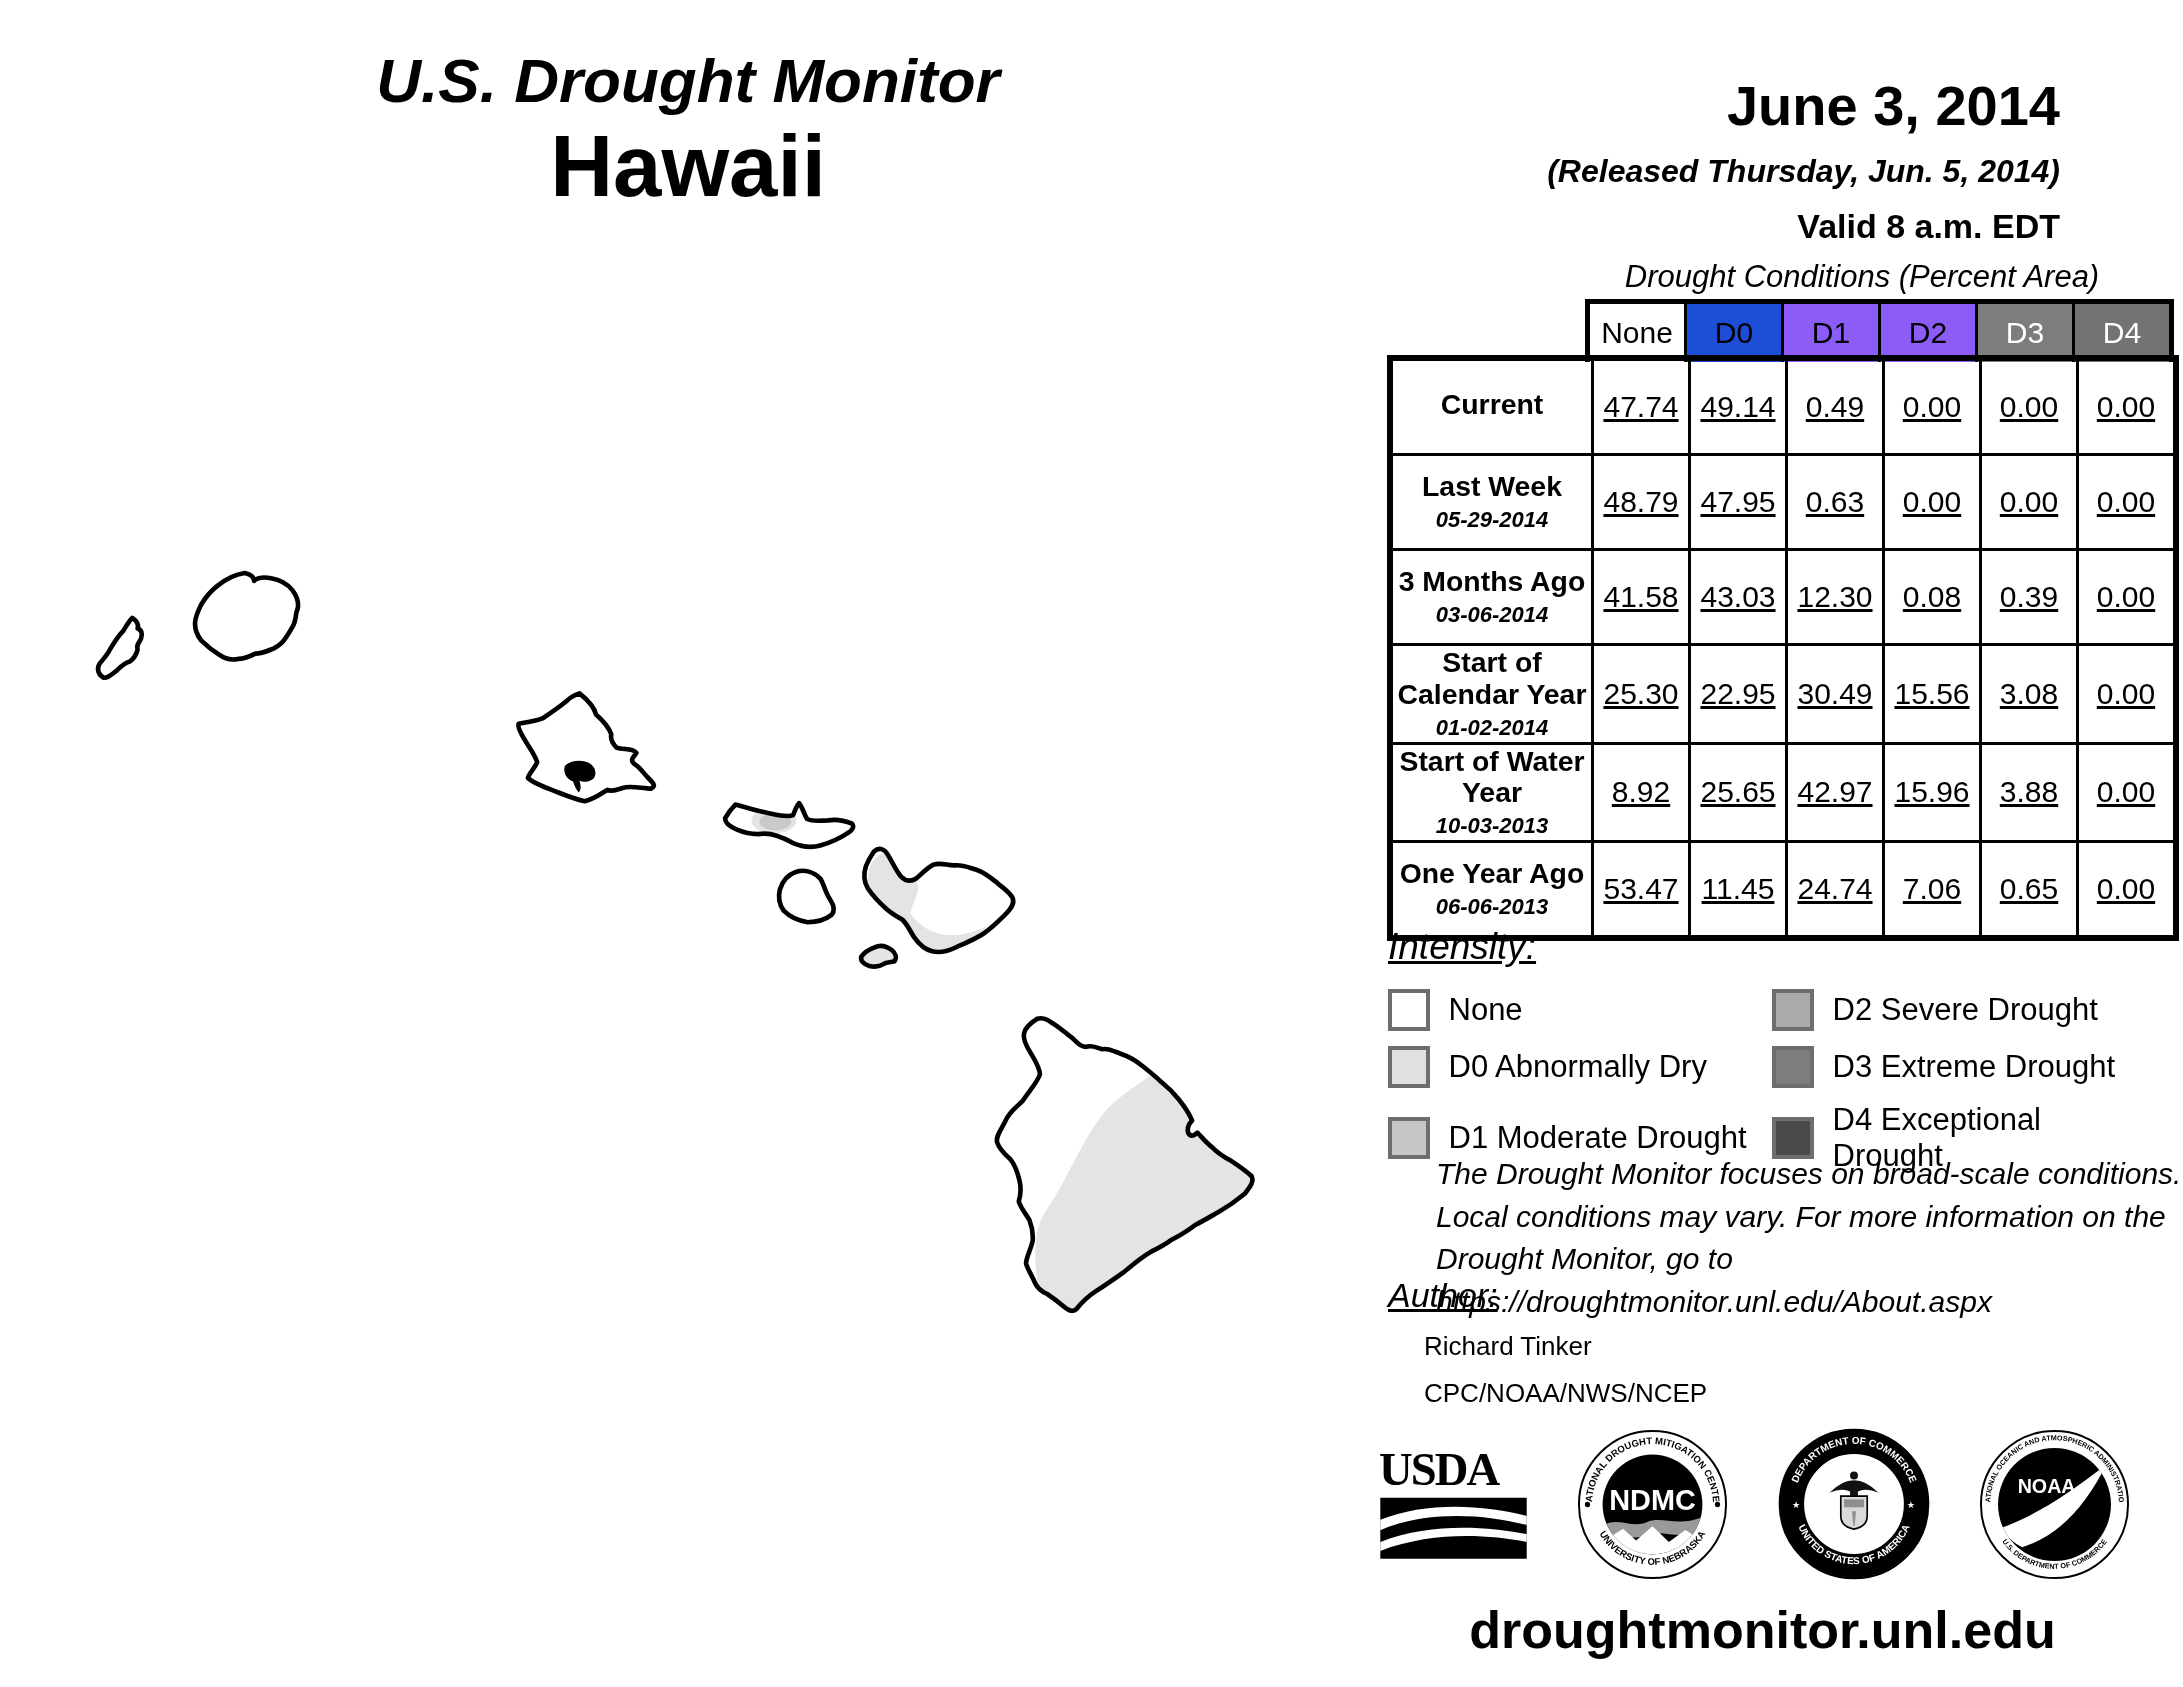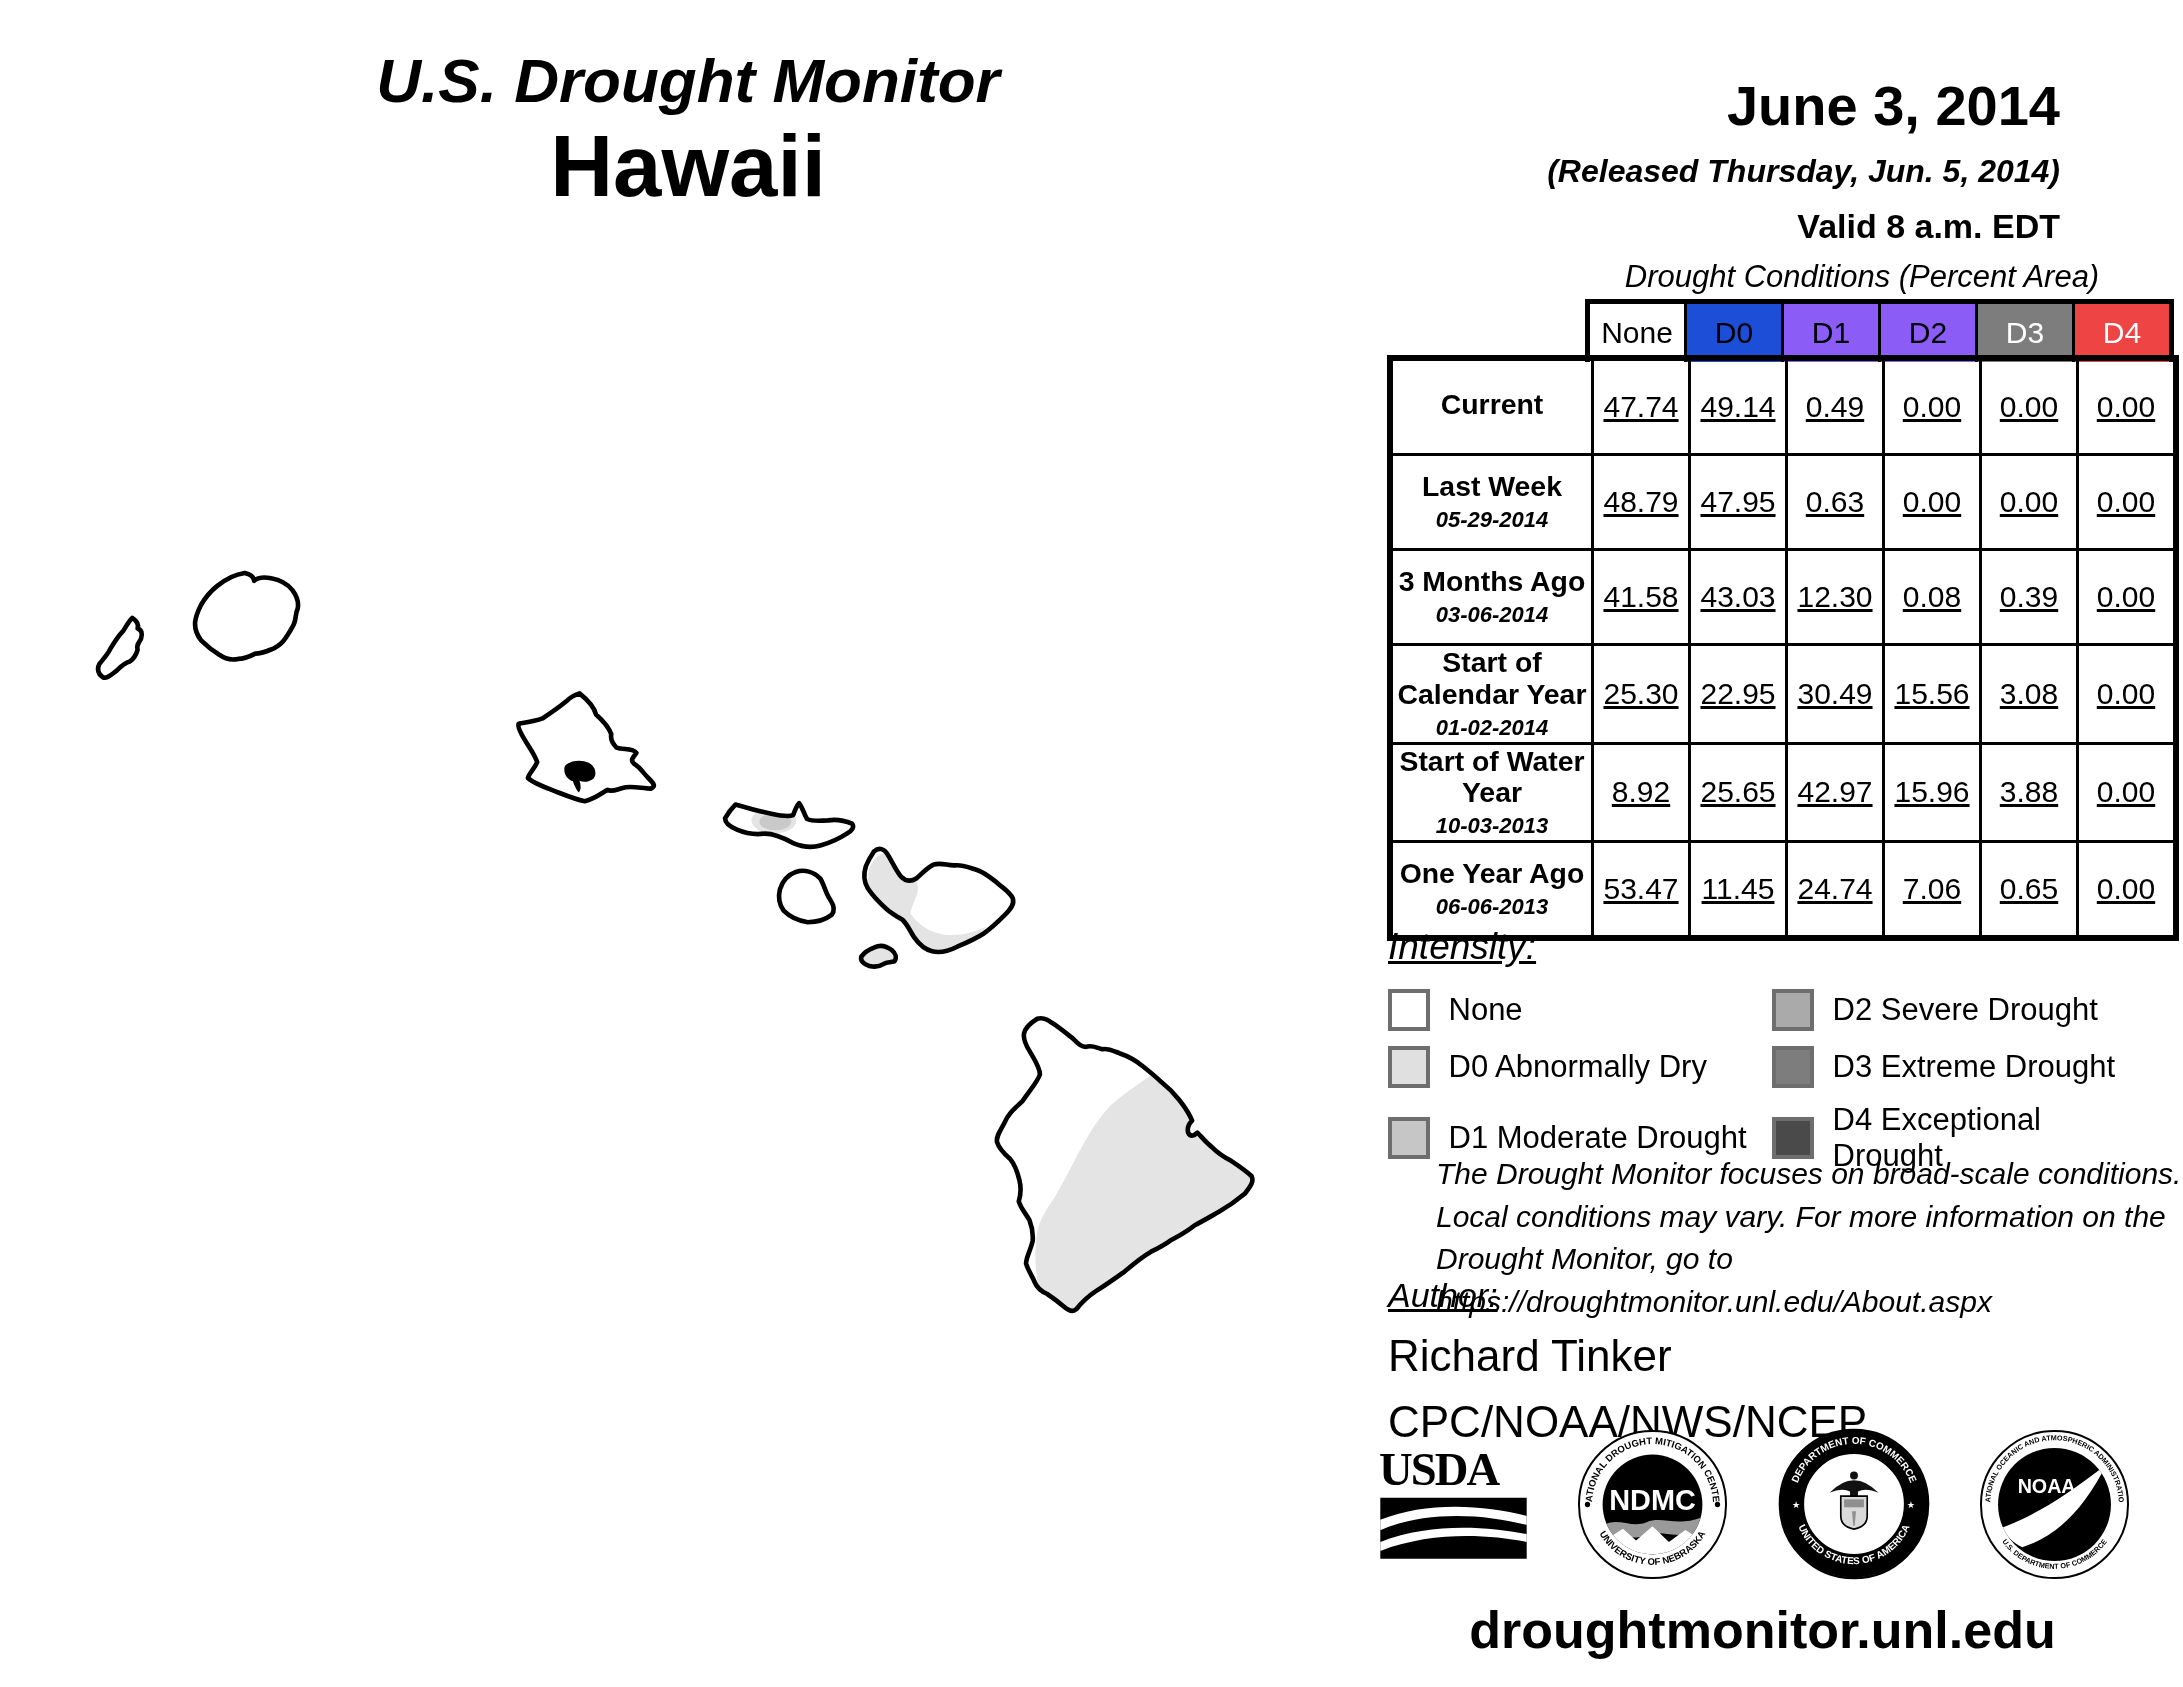--- a/index.html
+++ b/index.html
@@ -30,40 +30,40 @@
   .btable td{border:3.3px solid #000;text-align:center;vertical-align:middle;height:90px;}
   .btable td.vals{width:92px;font-size:30px;text-decoration:underline;}
   .btable td.rowhead{width:196px;}
   .rl{font-weight:bold;font-size:28.4px;line-height:1.12;}
   .rd{font-weight:bold;font-style:italic;font-size:22px;margin-top:4px;}
   .c-none{background:#ffffff;}
   .c-d0{background:#1d4ed8;}
   .c-d1{background:#8b5cf6;margin-left:33px;}
   .c-d2{background:#8b5cf6;}
   .c-d3{background:#7d7d7d;color:#fff;}
-  .c-d4{background:#ef4444;color:#fff;}
+  .c-d4{background:#737373;color:#fff;}
 
   
   .legend{position:absolute;left:1388px;top:926px;width:754px;}
   .lg-head{font-size:37px;font-style:italic;text-decoration:underline;margin-bottom:21px;}
   .lg-grid{display:grid;grid-template-columns:384px auto;row-gap:14.6px;}
   .lg-item{display:flex;align-items:center;font-size:31px;}
   .lg-box{width:34px;height:34px;border:4.6px solid #6e6e6e;margin-right:18.5px;flex:0 0 auto;}
   .lg-none{background:#ffffff;}
   .lg-d0{background:#e0e0e0;}
   .lg-d1{background:#c6c6c6;}
   .lg-d2{background:#aaaaaa;}
   .lg-d3{background:#7d7d7d;}
   .lg-d4{background:#4a4a4a;}
 
   
   .disclaimer{position:absolute;left:1436px;top:1153px;font-size:30px;font-style:italic;line-height:1.42;}
   .author{position:absolute;left:1388px;top:1276px;}
   .au-head{font-size:34px;font-style:italic;text-decoration:underline;}
-  .au-line{font-size:44px;margin-top:16px;}
+  .au-line{font-size:26px;margin-top:16px;margin-left:36px;}
 
   
   .logos{position:absolute;left:1379px;top:1428px;width:751px;display:flex;
          align-items:center;justify-content:space-between;}
   .footer{position:absolute;left:1465px;top:1600px;width:595px;text-align:center;
           font-size:52px;font-weight:bold;}
 </style>
 </head>
 <body>
 

